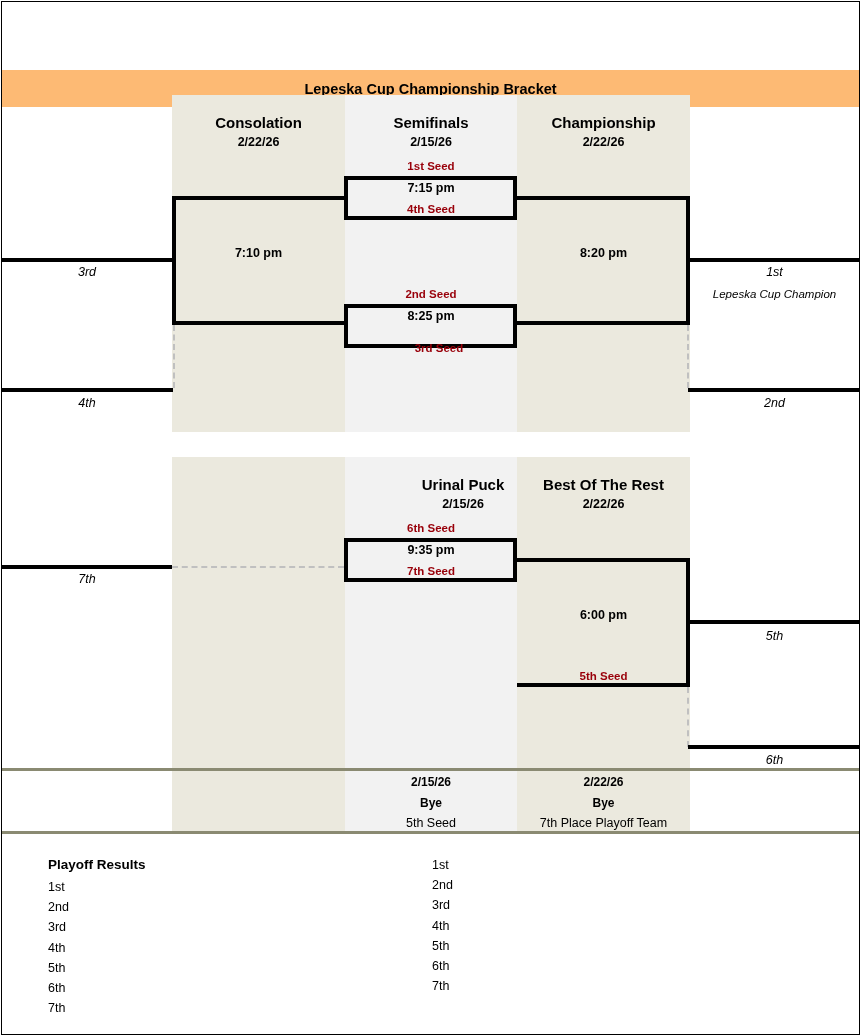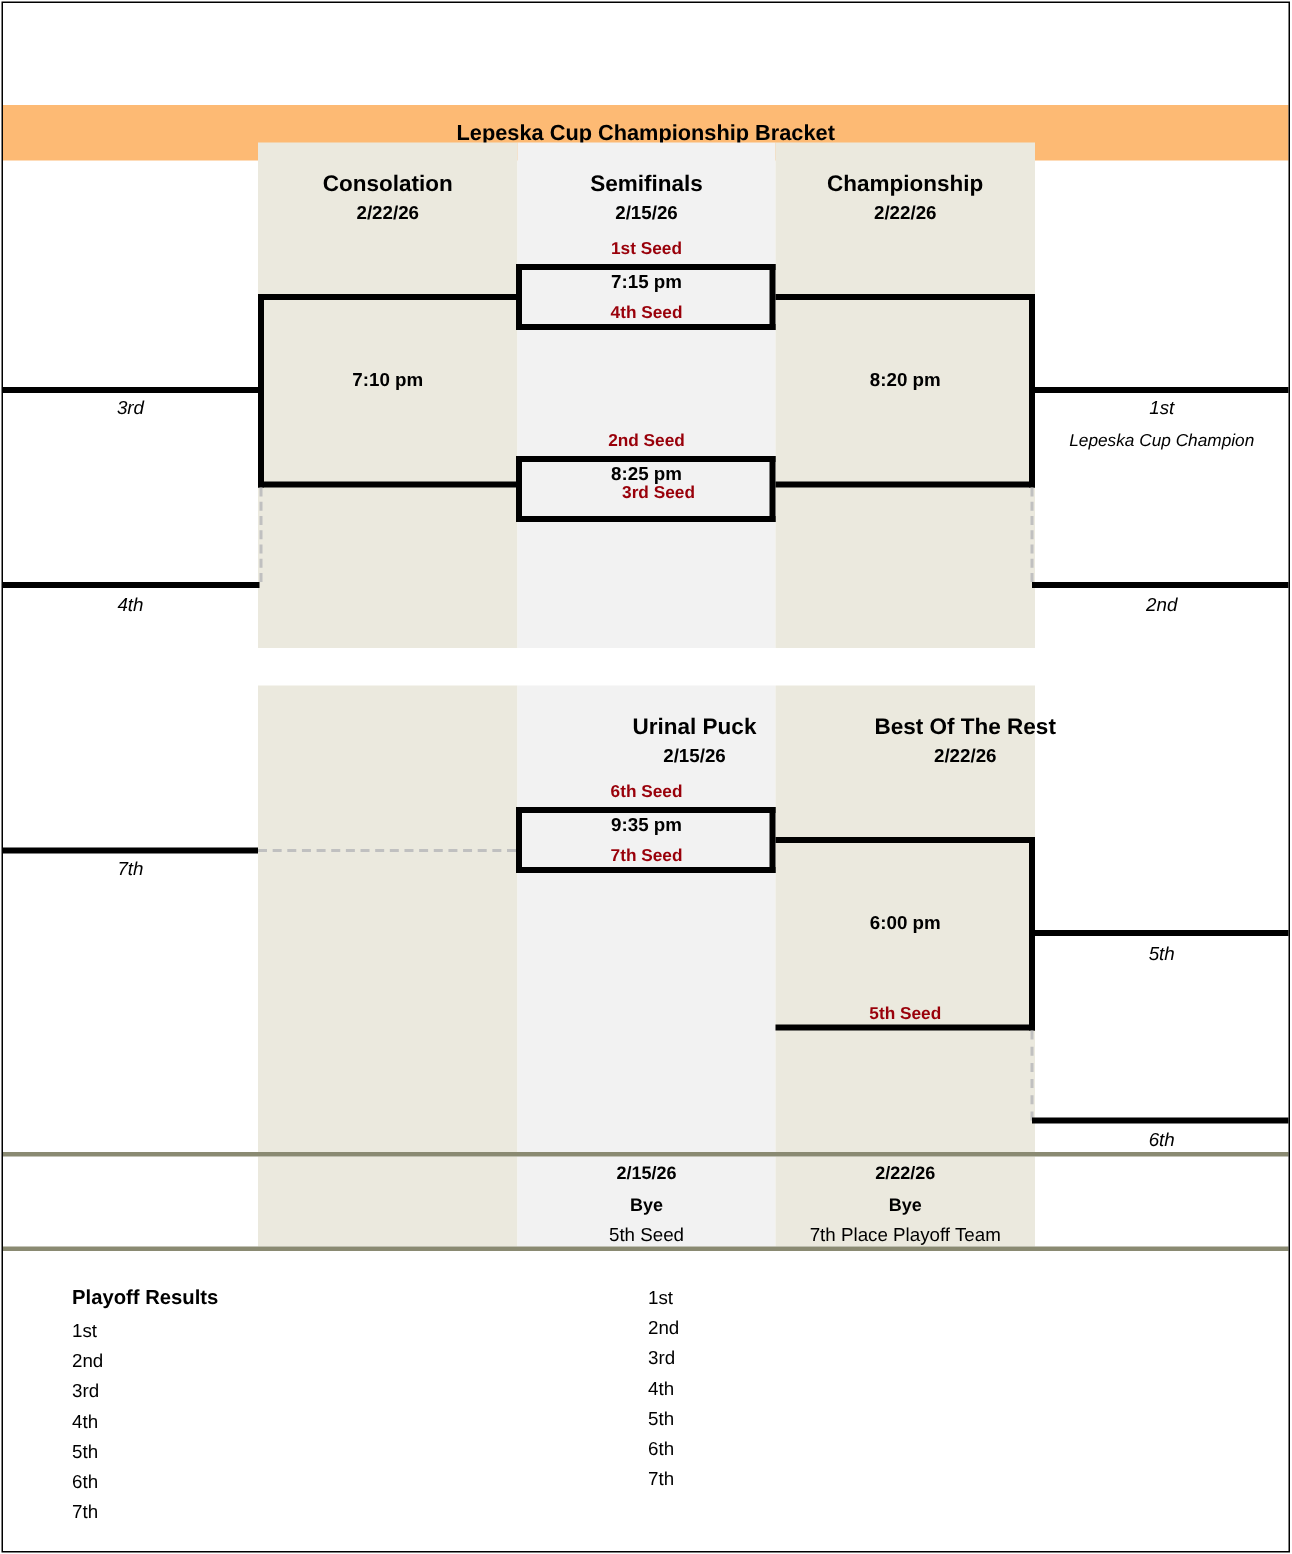--- a/index.html
+++ b/index.html
@@ -249,21 +249,21 @@
   <div class="ln" style="left:513px; top:176px; width:4px; height:44px;"></div>
   <div class="time" style="left:345px; top:181px; width:172px;">7:15 pm</div>
   <div class="seed" style="left:345px; top:203px; width:172px;">4th Seed</div>
 
   <div class="seed" style="left:345px; top:288px; width:172px;">2nd Seed</div>
   <div class="ln" style="left:344px; top:304px; width:173px; height:4px;"></div>
   <div class="ln" style="left:344px; top:344px; width:173px; height:4px;"></div>
   <div class="ln" style="left:344px; top:304px; width:4px; height:44px;"></div>
   <div class="ln" style="left:513px; top:304px; width:4px; height:44px;"></div>
   <div class="time" style="left:345px; top:309px; width:172px;">8:25 pm</div>
-  <div class="seed" style="left:345px; top:323px; width:188px;">3rd Seed</div>
+  <div class="seed" style="left:345px; top:342px; width:188px;">3rd Seed</div>
 
   <div class="ln" style="left:172px; top:196px; width:173px; height:4px;"></div>
   <div class="ln" style="left:172px; top:321px; width:173px; height:4px;"></div>
   <div class="ln" style="left:172px; top:196px; width:4px; height:129px;"></div>
   <div class="time" style="left:172px; top:246px; width:173px;">7:10 pm</div>
 
   <div class="ln" style="left:2px; top:258px; width:170px; height:4px;"></div>
 
   <div class="ln" style="left:517px; top:196px; width:173px; height:4px;"></div>
   <div class="ln" style="left:517px; top:321px; width:173px; height:4px;"></div>
@@ -283,21 +283,21 @@
   <div class="rank" style="left:2px; top:396px; width:170px;">4th</div>
   <div class="rank" style="left:690px; top:265px; width:169px;">1st</div>
   <div class="rank-sub" style="left:690px; top:288px; width:169px;">Lepeska Cup Champion</div>
   <div class="rank" style="left:690px; top:396px; width:169px;">2nd</div>
 
 
   <div class="col-head" style="left:345px; top:475px; width:172px;padding-left:32px;">
     <div class="name">Urinal Puck</div>
     <div class="date">2/15/26</div>
   </div>
-  <div class="col-head" style="left:517px; top:475px; width:173px;padding-left:40px;">
+  <div class="col-head" style="left:517px; top:475px; width:173px;">
     <div class="name">Best Of The Rest</div>
     <div class="date">2/22/26</div>
   </div>
 
   <div class="seed" style="left:345px; top:522px; width:172px;">6th Seed</div>
   <div class="ln" style="left:344px; top:538px; width:173px; height:4px;"></div>
   <div class="ln" style="left:344px; top:578px; width:173px; height:4px;"></div>
   <div class="ln" style="left:344px; top:538px; width:4px; height:44px;"></div>
   <div class="ln" style="left:513px; top:538px; width:4px; height:44px;"></div>
   <div class="time" style="left:345px; top:543px; width:172px;">9:35 pm</div>

